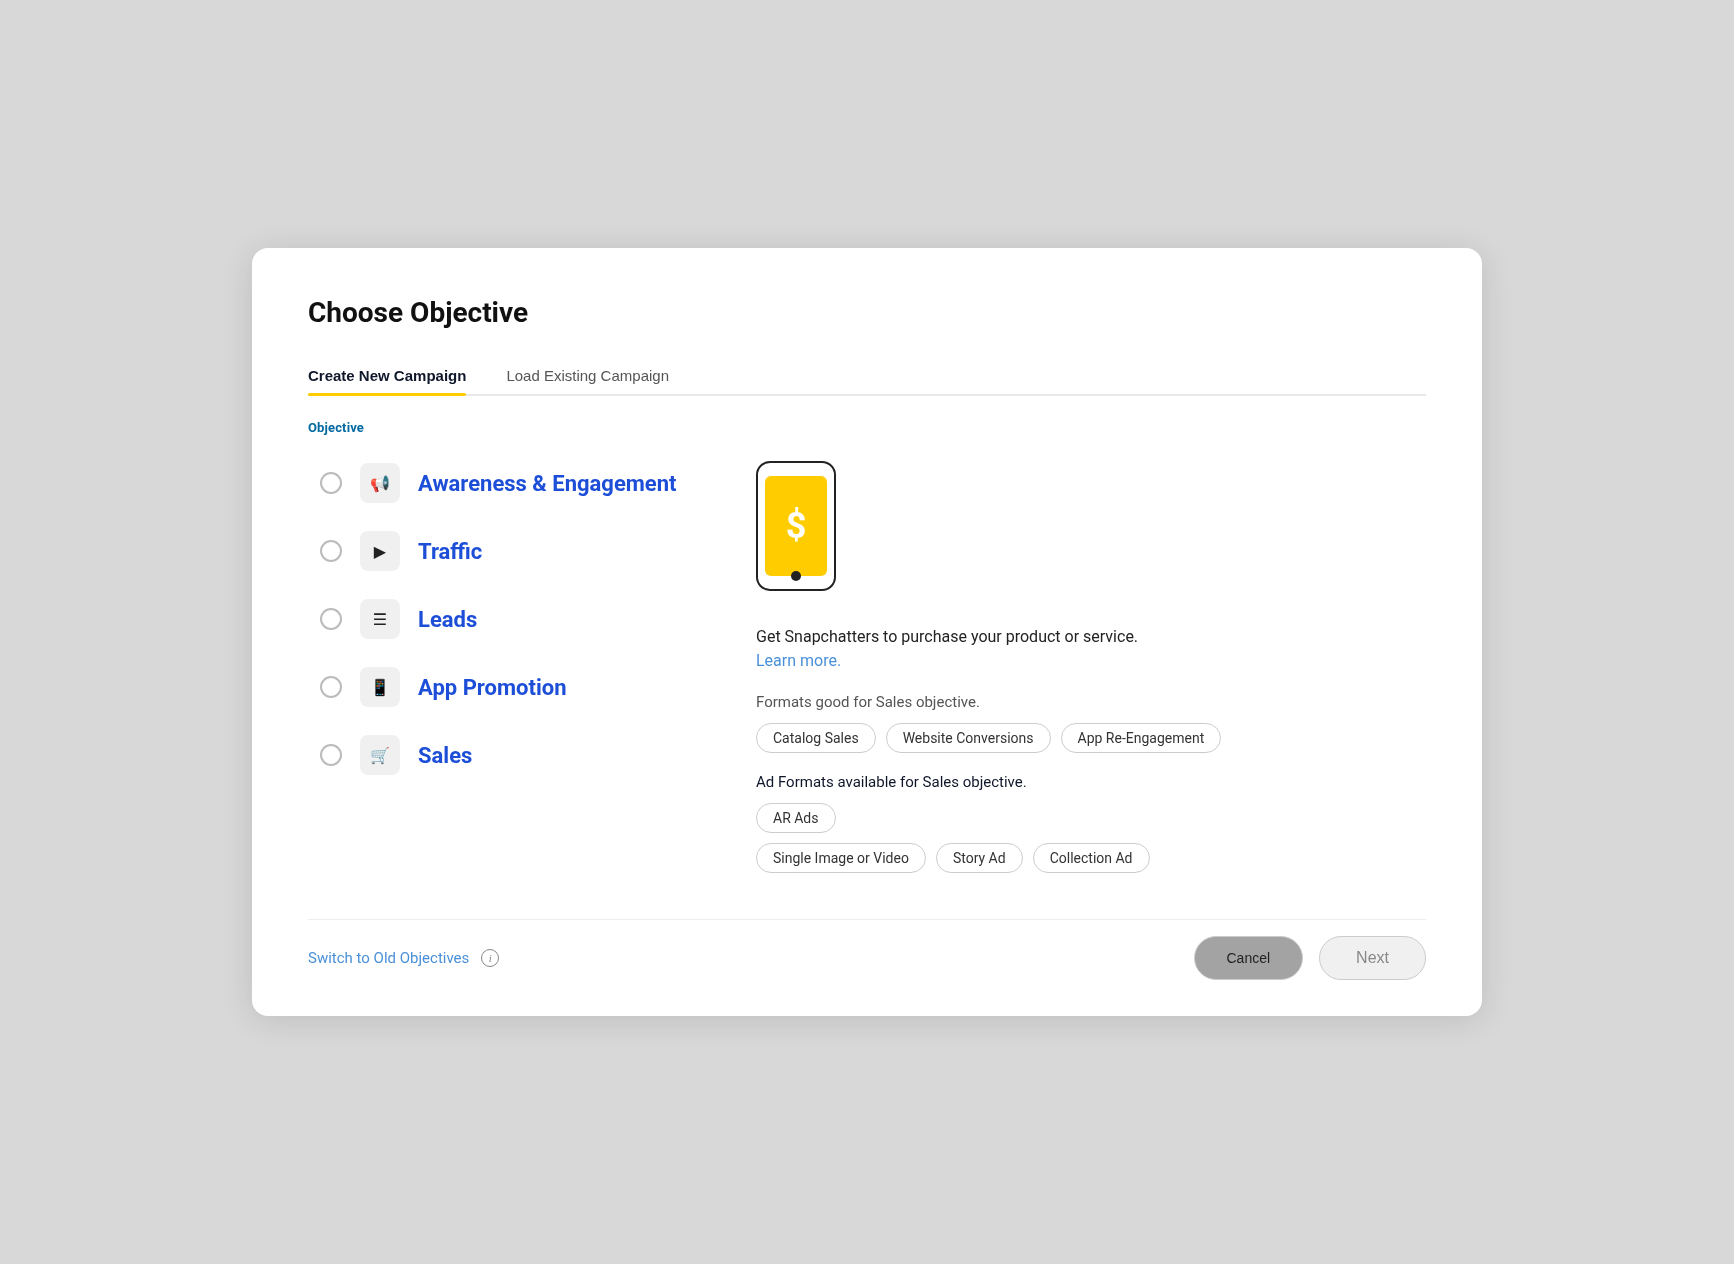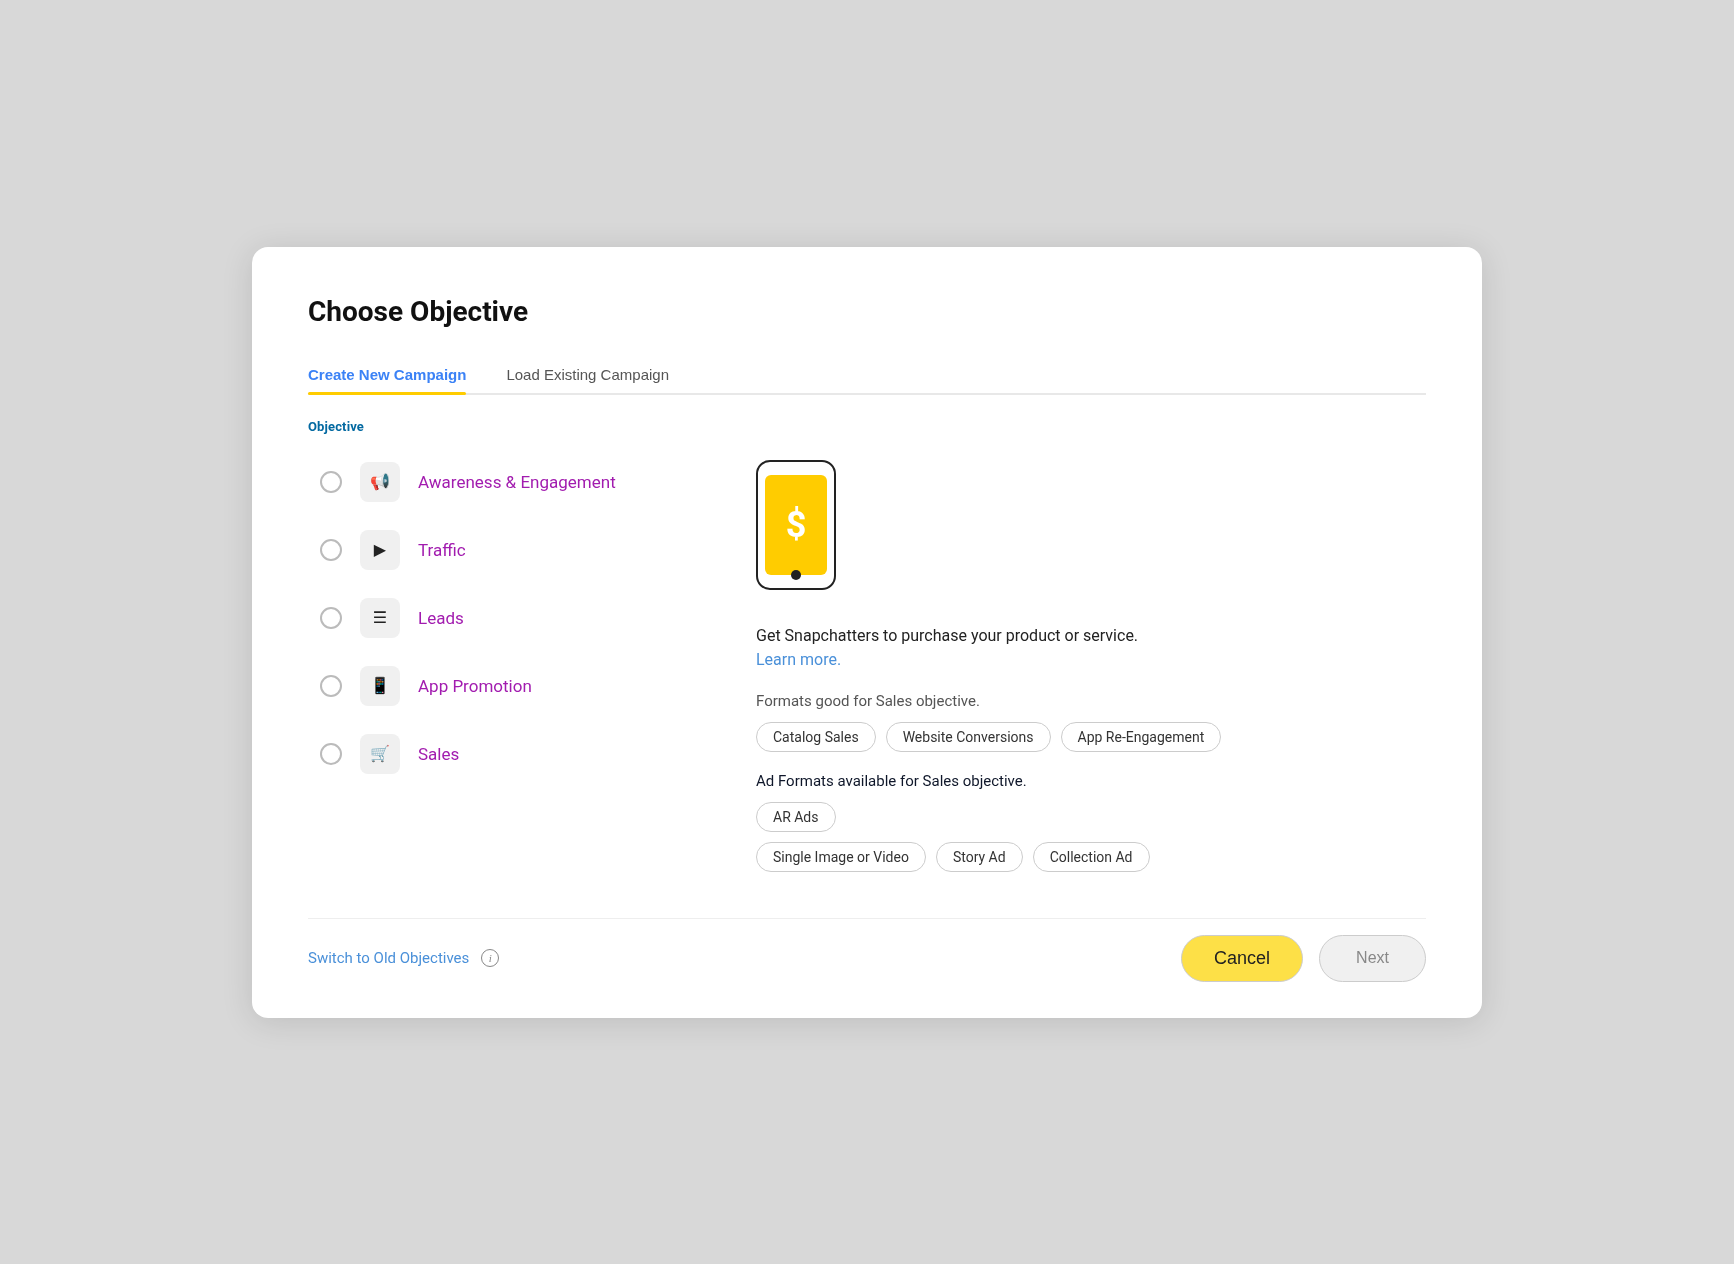--- a/index.html
+++ b/index.html
@@ -37,21 +37,21 @@
       margin-right: 40px;
       font-size: 15px;
       cursor: pointer;
       color: #555;
       position: relative;
       background: none;
       border: none;
       outline: none;
     }
     .tab.active {
-      color: #3b82f6;
+      color: #0f172a;
       font-weight: 600;
     }
     .tab.active::after {
       content: '';
       position: absolute;
       bottom: -2px;
       left: 0;
       right: 0;
       height: 3px;
       background: #FFCC00;
@@ -101,23 +101,23 @@
       height: 40px;
       background: #f0f0f0;
       border-radius: 8px;
       display: flex;
       align-items: center;
       justify-content: center;
       flex-shrink: 0;
       font-size: 18px;
     }
     .objective-label {
-      font-size: 17px;
-      color: #a21caf;
-      font-weight: 400;
+      font-size: 22px;
+      color: #1d4ed8;
+      font-weight: 700;
     }
     
     .phone-icon {
       width: 80px;
       height: 130px;
       border: 2.5px solid #222;
       border-radius: 14px;
       display: flex;
       align-items: center;
       justify-content: center;
@@ -233,22 +233,22 @@
       font-family: Georgia, serif;
     }
     .footer-buttons {
       display: flex;
       gap: 16px;
     }
     .btn-cancel {
       padding: 12px 32px;
       border-radius: 24px;
       border: 1.5px solid #ccc;
-      background: #fde047;
-      font-size: 18px;
+      background: #a3a3a3;
+      font-size: 14px;
       color: #222;
       cursor: pointer;
       font-weight: 500;
     }
     .btn-next {
       padding: 12px 36px;
       border-radius: 24px;
       border: 1.5px solid #ccc;
       background: #f0f0f0;
       font-size: 16px;

